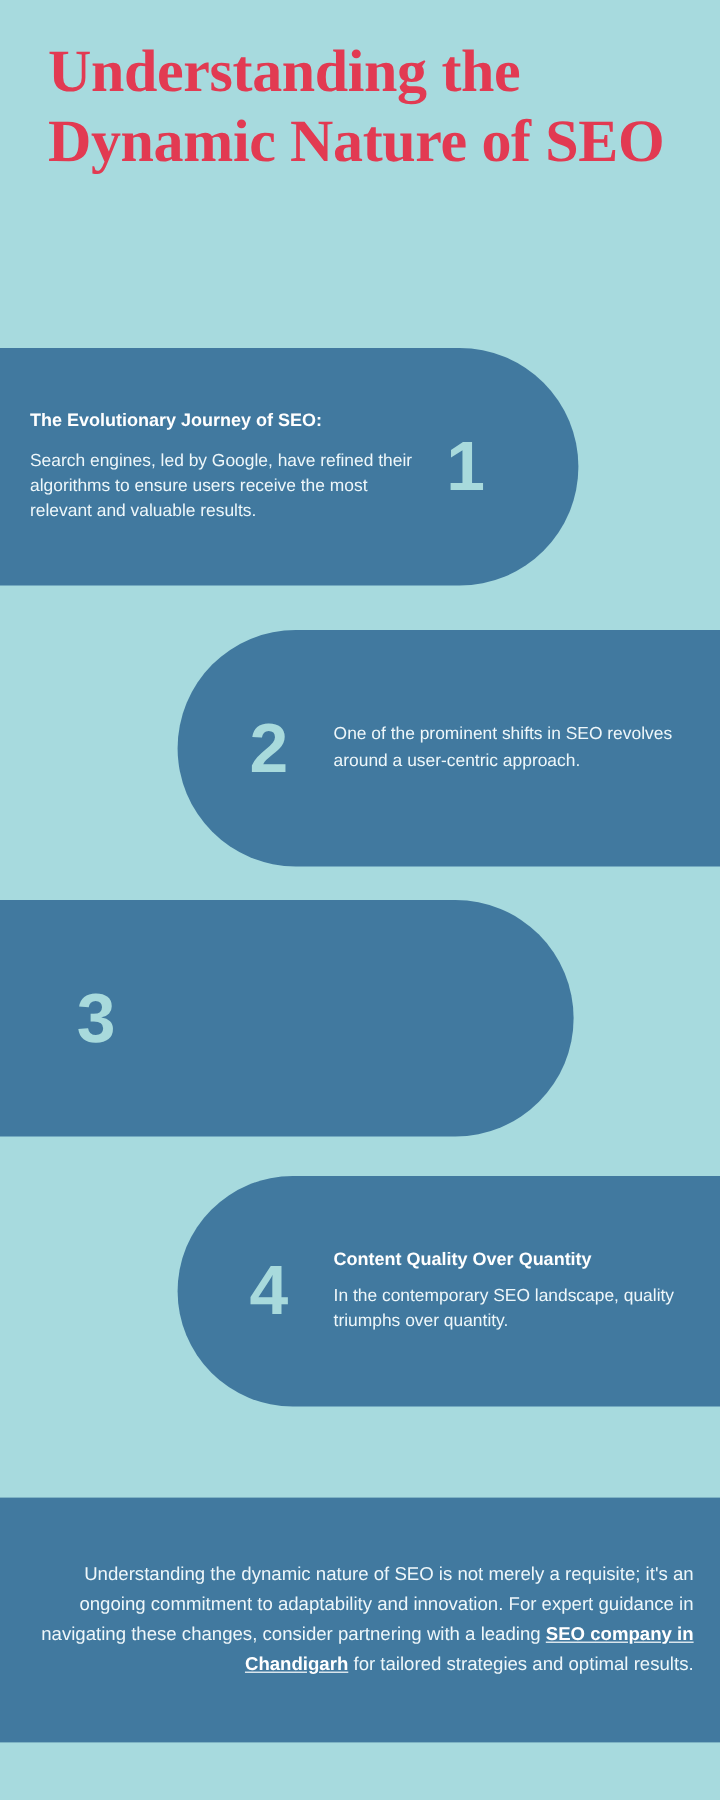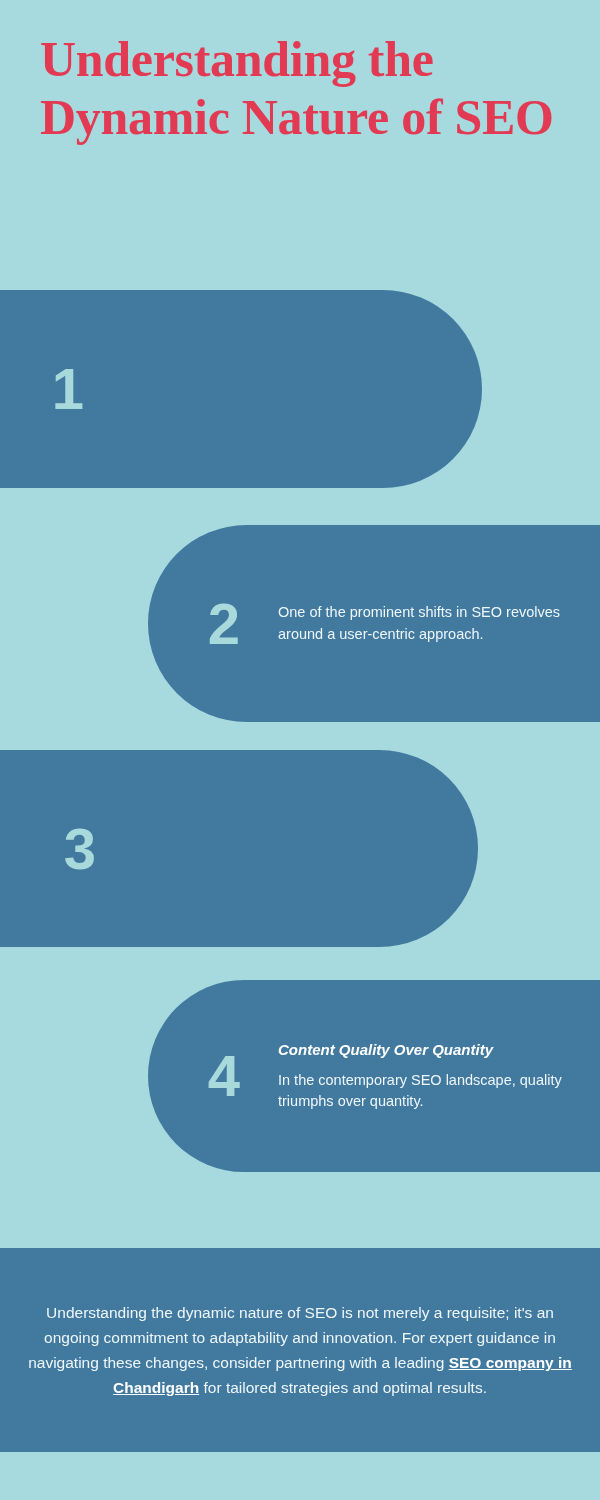--- a/index.html
+++ b/index.html
@@ -93,53 +93,57 @@
 
   
   #card-3 { top:750px; width:478px; height:197px; padding-left:35px; padding-right:18px; }
   #card-3 .card-text   { order:1; width:310px; }
   #card-3 .card-number { order:2; width:90px; }
 
   
   #card-4 { top:980px; width:452px; height:192px; padding-left:38px; padding-right:20px; }
   #card-4 .card-number { order:1; width:76px; }
   #card-4 .card-text   { order:2; width:305px; padding-left:16px; }
-  #card-4 .card-heading { margin-bottom:10px;font-style:italic; }
+  #card-4 .card-heading { margin-bottom:10px; }
 
   
   .footer {
     position:absolute;
     left:0; top:1248px;
     width:600px; height:204px;
     background:#41799f;
     display:flex;
     align-items:center;
     justify-content:center;
     padding:0 22px;
   }
   .footer p {
     color:#eef7fa;
     font-size:15.5px;
     line-height:1.62;
-    text-align:center;
+    text-align:right;
   }
   .footer a {
     color:#ffffff;
     font-weight:bold;
     text-decoration:underline;
   }
 </style>
 </head>
 <body>
 
 <div class="title-block">
   <h1>Understanding the Dynamic Nature of SEO</h1>
 </div>
 
 <div class="card left" id="card-1">
+  <div class="card-text">
+    <div class="card-heading">The Evolutionary Journey of SEO:</div>
+    <div class="card-body">Search engines, led by Google, have refined their algorithms to ensure users receive the most relevant and valuable results.</div>
+  </div>
   <div class="card-number">1</div>
 </div>
 
 <div class="card right" id="card-2">
   <div class="card-number">2</div>
   <div class="card-text">
     <div class="card-body">One of the prominent shifts in SEO revolves around a user-centric approach.</div>
   </div>
 </div>
 

